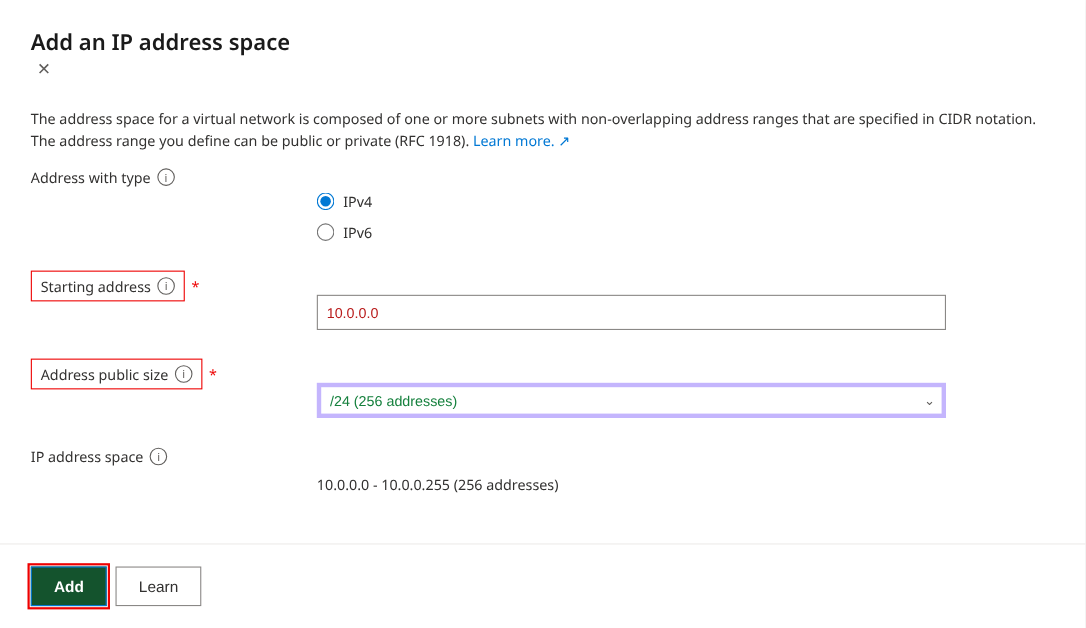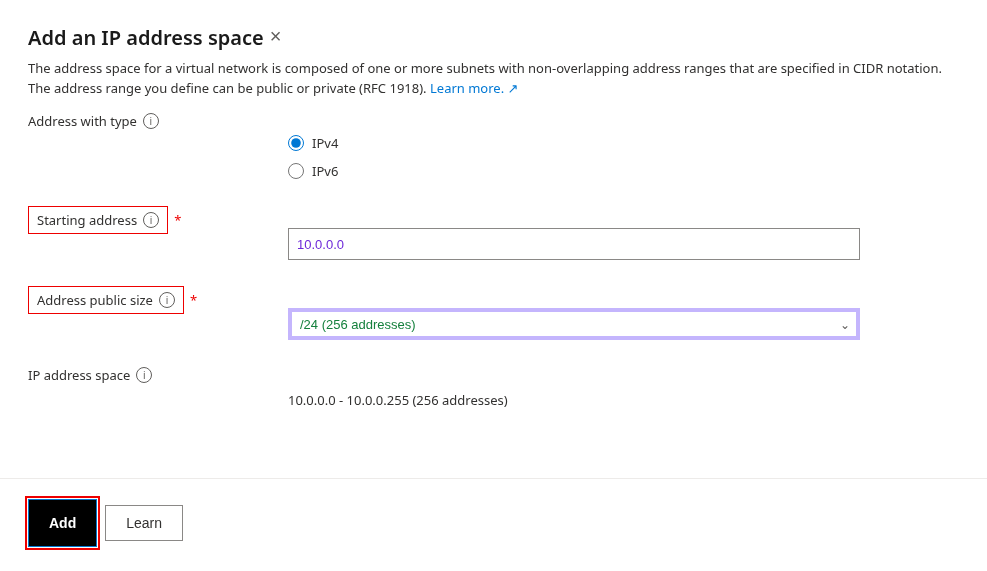--- a/index.html
+++ b/index.html
@@ -16,23 +16,24 @@
       width: 987px;
       min-height: 571px;
       position: relative;
       padding: 24px 28px 24px 28px;
       box-shadow: 0 2px 12px rgba(0,0,0,0.15);
       display: flex;
       flex-direction: column;
     }
     .dialog-header {
       display: flex;
-      justify-content: flex-start;
+      justify-content: space-between;
       align-items: flex-start;
-      margin-bottom: 8px;
+      margin-bottom: 24px;
+      flex-direction: column;
     }
     .dialog-title {
       font-size: 20px;
       font-weight: 600;
       color: #1a1a1a;
     }
     .close-btn {
       background: none;
       border: none;
       font-size: 20px;
@@ -109,21 +110,21 @@
       height: 16px;
       cursor: pointer;
     }
     .text-input {
       width: 100%;
       max-width: 572px;
       height: 32px;
       border: 1px solid #8a8886;
       padding: 0 8px;
       font-size: 13px;
-      color: #6d28d9;
+      color: #b91c1c;
       outline: none;
     }
     .select-wrapper {
       position: relative;
       width: 100%;
       max-width: 572px;
     }
     .select-input {
       width: 100%;
       height: 32px;
@@ -154,28 +155,28 @@
       height: 1px;
       background: #edebe9;
       margin: 24px -28px 20px -28px;
     }
     .footer-buttons {
       display: flex;
       gap: 8px;
       align-items: center;
     }
     .btn-primary {
-      background: #000000;
+      background: #14532d;
       color: #fff;
       border: 1px solid #0078d4;
       padding: 6px 20px;
       font-size: 14px;
       font-weight: 600;
       cursor: pointer;
-      height: 48px;
+      height: 36px;
       outline: 2px solid #e00;
       outline-offset: 1px;
     }
     .btn-secondary {
       background: #fff;
       color: #323130;
       border: 1px solid #8a8886;
       padding: 6px 20px;
       font-size: 14px;
       cursor: pointer;

